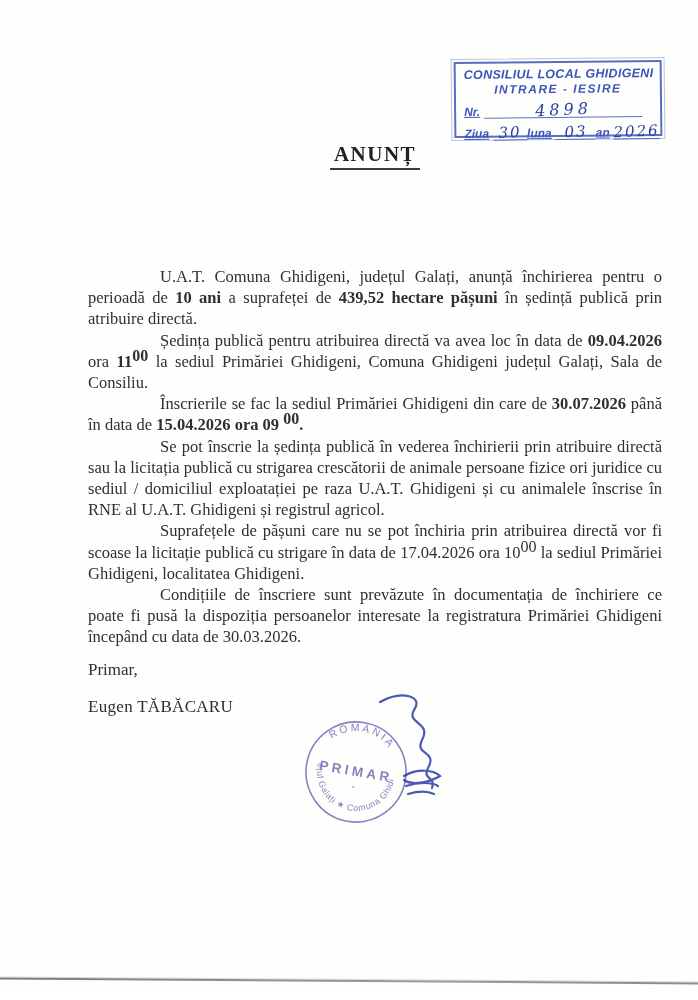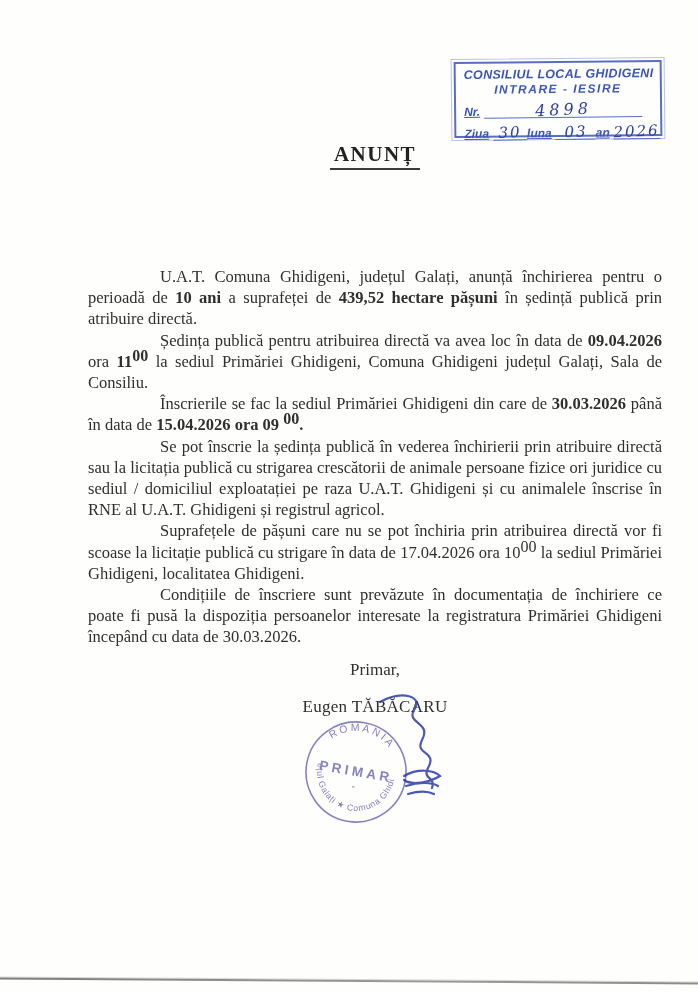--- a/index.html
+++ b/index.html
@@ -53,21 +53,21 @@
   }
   
   .body{
     position:absolute;top:266px;left:88px;width:574px;
     font-size:16.5px;line-height:21.2px;text-align:justify;
   }
   .body p{margin:0;text-indent:72px;}
   .body .b{font-weight:bold;}
   .body .sup{font-size:16px;vertical-align:super;line-height:0;}
   
-  .sig{position:absolute;top:660px;left:88px;width:574px;text-align:center;font-size:17px;}
+  .sig{position:absolute;top:660px;left:88px;width:574px;text-align:left;font-size:17px;}
   .sig .role{margin-bottom:17px;}
   .sig .name{letter-spacing:.3px;font-family:Liberation Serif, serif;}
   
   .round-stamp{position:absolute;left:284px;top:710px;}
   .sig-ink{position:absolute;left:362px;top:688px;}
   
   .scan-bottom{
     position:absolute;left:-4px;bottom:10px;width:706px;height:2px;
     background:linear-gradient(to right,#7d7d7d,#9a9a9a 60%,#8b8b8b);
     transform:rotate(0.4deg);
@@ -99,21 +99,21 @@
     </div>
   </div>
 
   <div class="title-row">
     <span class="doc-title">ANUNȚ</span>
   </div>
 
   <div class="body">
       <p><span>U.A.T. Comuna Ghidigeni, județul Galați, anunță închirierea pentru o perioadă de </span><span class="b">10 ani</span><span> a suprafeței de </span><span class="b">439,52 hectare pășuni</span><span> în ședință publică prin atribuire directă.</span></p>
       <p><span>Ședința publică pentru atribuirea directă va avea loc în data de </span><span class="b">09.04.2026</span><span> ora </span><span class="b">11</span><span class="b sup">00</span><span> la sediul Primăriei Ghidigeni, Comuna Ghidigeni județul Galați, Sala de Consiliu.</span></p>
-      <p><span>Înscrierile se fac la sediul Primăriei Ghidigeni din care de </span><span class="b">30.03.2026</span><span> până în data de </span><span class="b">15.04.2026 ora 09 </span><span class="b sup">00</span><span class="b">.</span></p>
+      <p><span>Înscrierile se fac la sediul Primăriei Ghidigeni din care de </span><span class="b">30.07.2026</span><span> până în data de </span><span class="b">15.04.2026 ora 09 </span><span class="b sup">00</span><span class="b">.</span></p>
       <p><span>Se pot înscrie la ședința publică în vederea închirierii prin atribuire directă sau la licitația publică cu strigarea crescătorii de animale persoane fizice ori juridice cu sediul / domiciliul exploatației pe raza U.A.T. Ghidigeni și cu animalele înscrise în RNE al U.A.T. Ghidigeni și registrul agricol.</span></p>
       <p><span>Suprafețele de pășuni care nu se pot închiria prin atribuirea directă vor fi scoase la licitație publică cu strigare în data de 17.04.2026 ora 10</span><span class="sup">00</span><span> la sediul Primăriei Ghidigeni, localitatea Ghidigeni.</span></p>
       <p><span>Condițiile de înscriere sunt prevăzute în documentația de închiriere ce poate fi pusă la dispoziția persoanelor interesate la registratura Primăriei Ghidigeni începând cu data de 30.03.2026.</span></p>
     </div>
 
   <div class="sig">
     <div class="role">Primar,</div>
     <div class="name">Eugen TĂBĂCARU</div>
   </div>
 

